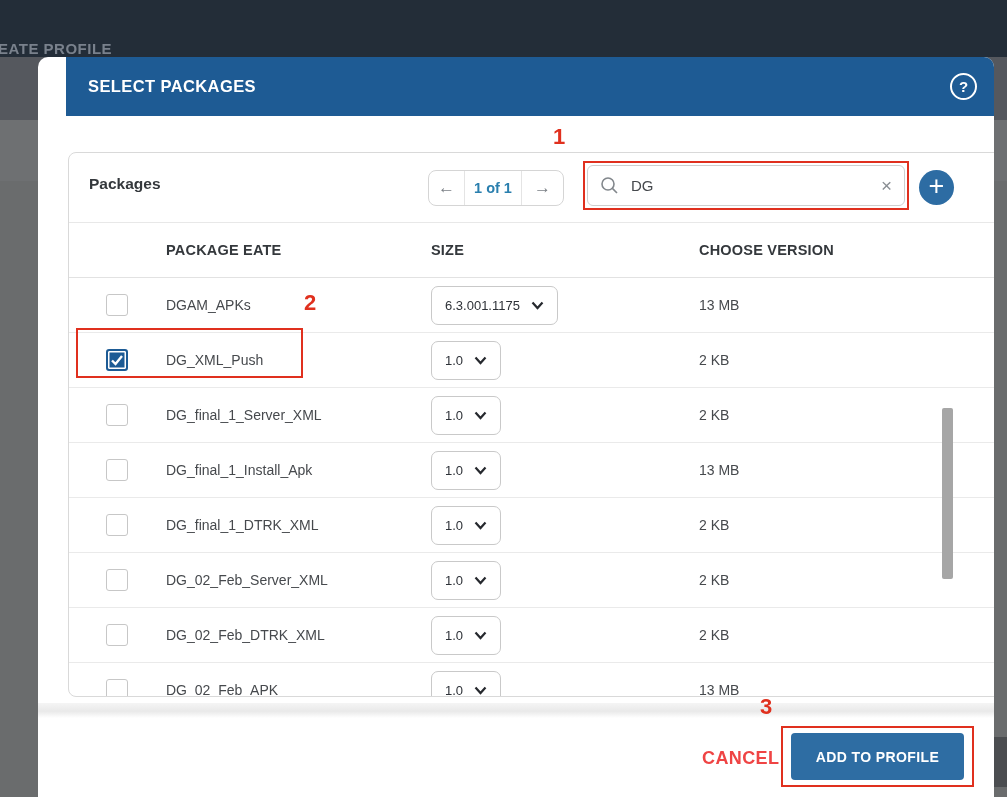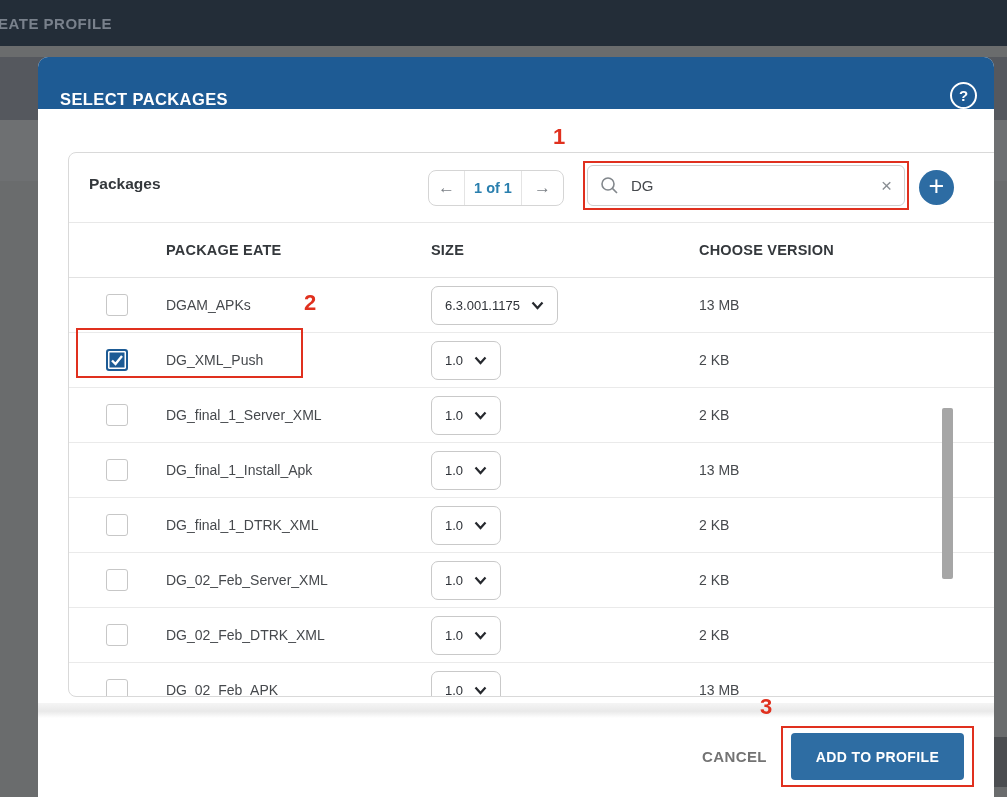--- a/index.html
+++ b/index.html
@@ -5,41 +5,42 @@
   * { margin:0; padding:0; box-sizing:border-box; }
   html,body { width:1007px; height:797px; overflow:hidden; }
   body {
     font-family:"Liberation Sans", sans-serif;
     position:relative;
     background:#6a6c6d;
   }
 
   
   .topbar {
-    position:absolute; left:0; top:0; width:1007px; height:46px;
-    background:#232d38; display:flex; align-items:center;
+    position:absolute; left:0; top:0; width:1007px; height:57px;
+    background:#232d38; display:flex; align-items:flex-end;
   }
   .topbar-title {
     color:#79818c; font-size:15px; font-weight:bold; letter-spacing:.5px;
     margin-left:-2px; white-space:nowrap;
   }
   .dim-band1 { position:absolute; left:0; top:57px;  width:1007px; height:63px; background:#55585e; }
   .dim-band2 { position:absolute; left:0; top:120px; width:1007px; height:61px; background:#6e7072; }
   .page-scroll-thumb {
     position:absolute; left:994px; top:737px; width:13px; height:50px; background:#4b4d50;
   }
 
   
   .modal {
     position:absolute; left:38px; top:57px; width:956px; height:740px;
     background:#ffffff; border-radius:10px 10px 0 0; overflow:hidden;
   }
   .modal-header {
-    height:52px; background:#1e5b94; display:flex; align-items:flex-end;
+    height:59px; background:#1e5b94; display:flex; align-items:center;
     padding:0 17px 0 22px;
+    margin-left:28px;
   }
   .modal-title { color:#fff; font-size:16.5px; font-weight:bold; letter-spacing:.4px; flex:1; }
   .help-icon {
     width:27px; height:27px; border:2px solid #fff; border-radius:50%;
     color:#fff; font-size:15px; font-weight:bold; display:flex;
     align-items:center; justify-content:center; cursor:pointer;
   }
 
   
   .card {
@@ -111,22 +112,22 @@
     position:absolute; left:873px; top:255px; width:11px; height:171px;
     background:#a6a6a6; border-radius:2px; cursor:pointer; z-index:5;
   }
 
   
   .footer-divider {
     position:absolute; left:0; top:646px; width:956px; height:15px;
     background:linear-gradient(180deg,#f5f5f5 0%,#e9e9e9 55%,#ffffff 100%);
   }
   .cancel-btn {
-    position:absolute; left:660px; top:687px; font-size:15px; font-weight:bold;
-    color:#737373; letter-spacing:.4px; cursor:pointer; padding:4px;
+    position:absolute; left:660px; top:687px; font-size:18px; font-weight:bold;
+    color:#ef4444; letter-spacing:.4px; cursor:pointer; padding:4px;
   }
   .add-profile-annotated {
     position:absolute; left:743px; top:669px; width:193px; height:61px;
     border:2px solid #e0301e; padding:5px 8px;
   }
   .add-profile-btn {
     width:100%; height:100%; background:#2e6da3; border:none; border-radius:4px;
     color:#fff; font-family:"Liberation Sans",sans-serif; font-size:14px; font-weight:bold;
     letter-spacing:.4px; cursor:pointer;
   }

